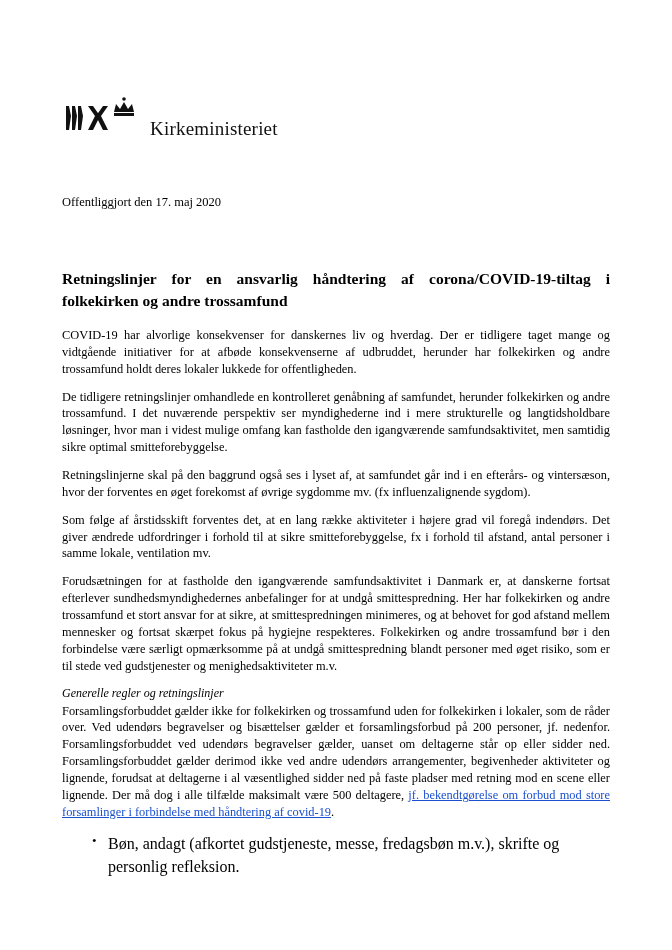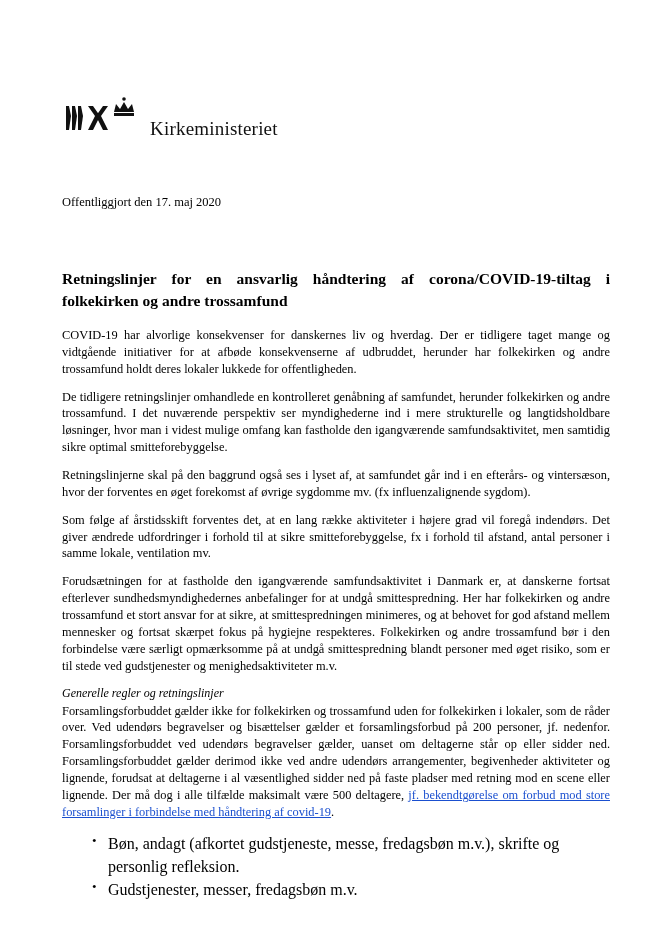--- a/index.html
+++ b/index.html
@@ -154,17 +154,16 @@
     <p class="para">Som følge af årstidsskift forventes det, at en lang række aktiviteter i højere grad vil foregå indendørs. Det giver ændrede udfordringer i forhold til at sikre smitteforebyggelse, fx i forhold til afstand, antal personer i samme lokale, ventilation mv.</p>
     <p class="para">Forudsætningen for at fastholde den igangværende samfundsaktivitet i Danmark er, at danskerne fortsat efterlever sundhedsmyndighedernes anbefalinger for at undgå smittespredning. Her har folkekirken og andre trossamfund et stort ansvar for at sikre, at smittespredningen minimeres, og at behovet for god afstand mellem mennesker og fortsat skærpet fokus på hygiejne respekteres. Folkekirken og andre trossamfund bør i den forbindelse være særligt opmærksomme på at undgå smittespredning blandt personer med øget risiko, som er til stede ved gudstjenester og menighedsaktiviteter m.v.</p>
 
     <p class="subhead">Generelle regler og retningslinjer</p>
 
     <p class="para"><span>Forsamlingsforbuddet gælder ikke for folkekirken og trossamfund uden for folkekirken i lokaler, som de råder over. Ved udendørs begravelser og bisættelser gælder et forsamlingsforbud på 200 personer, jf. nedenfor. Forsamlingsforbuddet ved udendørs begravelser gælder, uanset om deltagerne står op eller sidder ned. Forsamlingsforbuddet gælder derimod ikke ved andre udendørs arrangementer, begivenheder aktiviteter og lignende, forudsat at deltagerne i al væsentlighed sidder ned på faste pladser med retning mod en scene eller lignende. Der må dog i alle tilfælde maksimalt være 500 deltagere, </span><a class="inline-link" href="#">jf. bekendtgørelse om forbud mod store forsamlinger i forbindelse med håndtering af covid-19</a><span>.</span></p>
 
 
     <ul class="bullets">
       <li>Bøn, andagt (afkortet gudstjeneste, messe, fredagsbøn m.v.), skrifte og personlig refleksion.</li>
-      <li>Gudstjenester, messer, fredagsbøn m.v.</li>
     </ul>
 
   </div>
 </div>
 
 </body></html>

